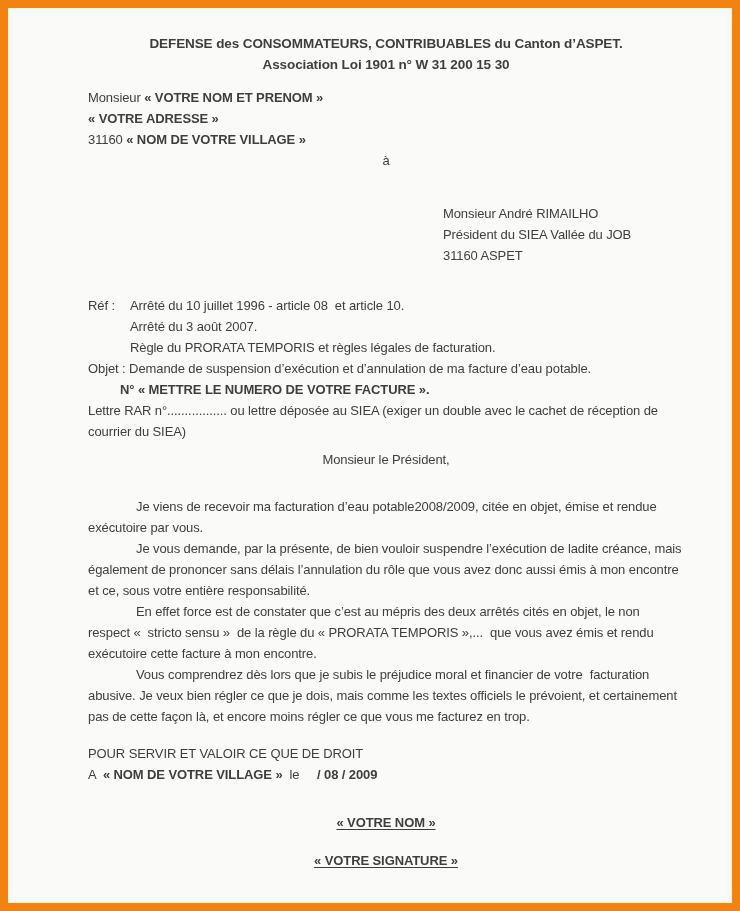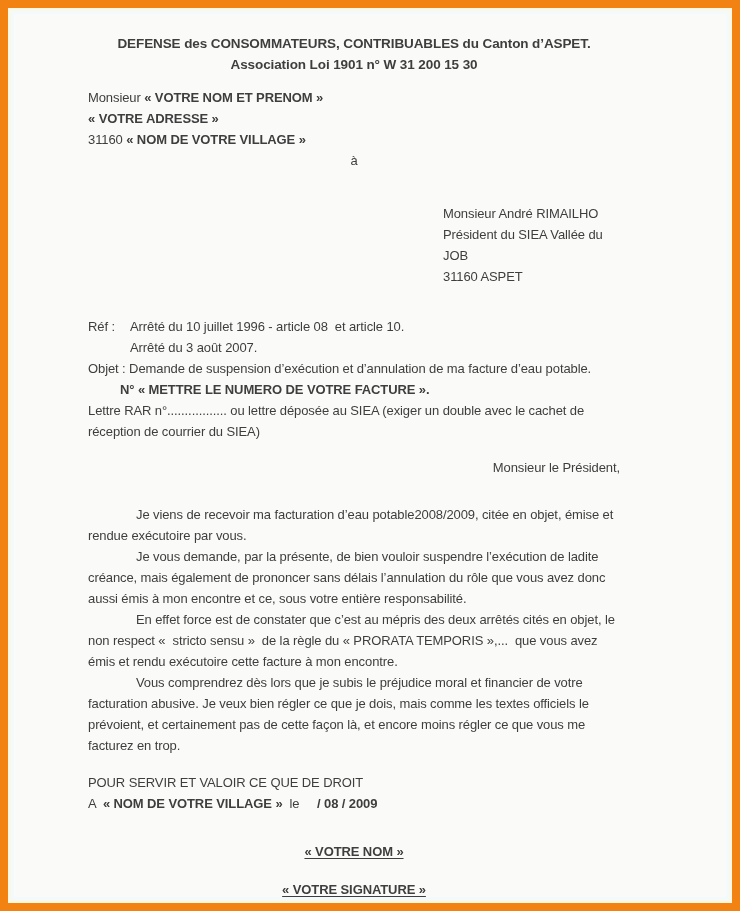--- a/index.html
+++ b/index.html
@@ -13,32 +13,32 @@
     width: 740px; height: 911px;
     border: 8px solid #f28313;
     background: #fafaf8;
     box-shadow: inset 0 0 0 3px #fdf8e6, inset 0 0 0 6px #f2fafc;
     color: #3e3e3e;
     font-size: 13px;
     line-height: 21px;
     letter-spacing: -0.1px;
     overflow: hidden;
   }
-  .content { padding: 25px 112px 0 80px; }
+  .content { padding: 25px 48px 0 80px; }
   .t { white-space: pre-wrap; }
   .b { font-weight: bold; }
   .doc-header { text-align: center; font-weight: bold; font-size: 13.5px; }
   .sender { margin-top: 12px; }
   .a-line { text-align: center; }
   .recipient { margin-top: 32px; margin-left: 355px; }
   .ref-row { display: flex; margin-top: 29px; }
   .ref-label { flex: 0 0 42px; width: 42px; }
   .objet-num { padding-left: 32px; font-weight: bold; }
   .rar { margin: 0; }
-  .salutation { margin-top: 15px; text-align: right; }
+  .salutation { margin-top: 7px; text-align: center; }
   .para { margin: 0; text-indent: 48px; }
   .para.first { margin-top: 26px; }
   .closing { margin-top: 14px; text-indent: 48px; }
   .valoir { margin-top: 16px; }
   .dateline { margin: 0; }
   .sig-name { margin-top: 27px; text-align: center; font-weight: bold; }
   .sig-sign { margin-top: 17px; text-align: center; font-weight: bold; }
   .u { text-decoration: underline; text-underline-offset: 2px; }
 </style>
 </head>
@@ -64,20 +64,21 @@
       <div class="t">Monsieur André RIMAILHO</div>
       <div class="t">Président du SIEA Vallée du JOB</div>
       <div class="t">31160 ASPET</div>
     </div>
 
     <div class="ref-row">
       <div class="ref-label t">Réf :</div>
       <div>
         <div class="t">Arrêté du 10 juillet 1996 - article 08  et article 10.</div>
         <div class="t">Arrêté du 3 août 2007.</div>
+        <div class="t">Règle du PRORATA TEMPORIS et règles légales de facturation.</div>
       </div>
     </div>
 
     <div><span class="t">Objet : </span><span class="t">Demande de suspension d’exécution et d’annulation de ma facture d’eau potable.</span></div>
     <div class="objet-num t">N° « METTRE LE NUMERO DE VOTRE FACTURE ».</div>
 
     <p class="rar t">Lettre RAR n°................. ou lettre déposée au SIEA (exiger un double avec le cachet de réception de courrier du SIEA)</p>
 
     <div class="salutation t">Monsieur le Président,</div>
 

